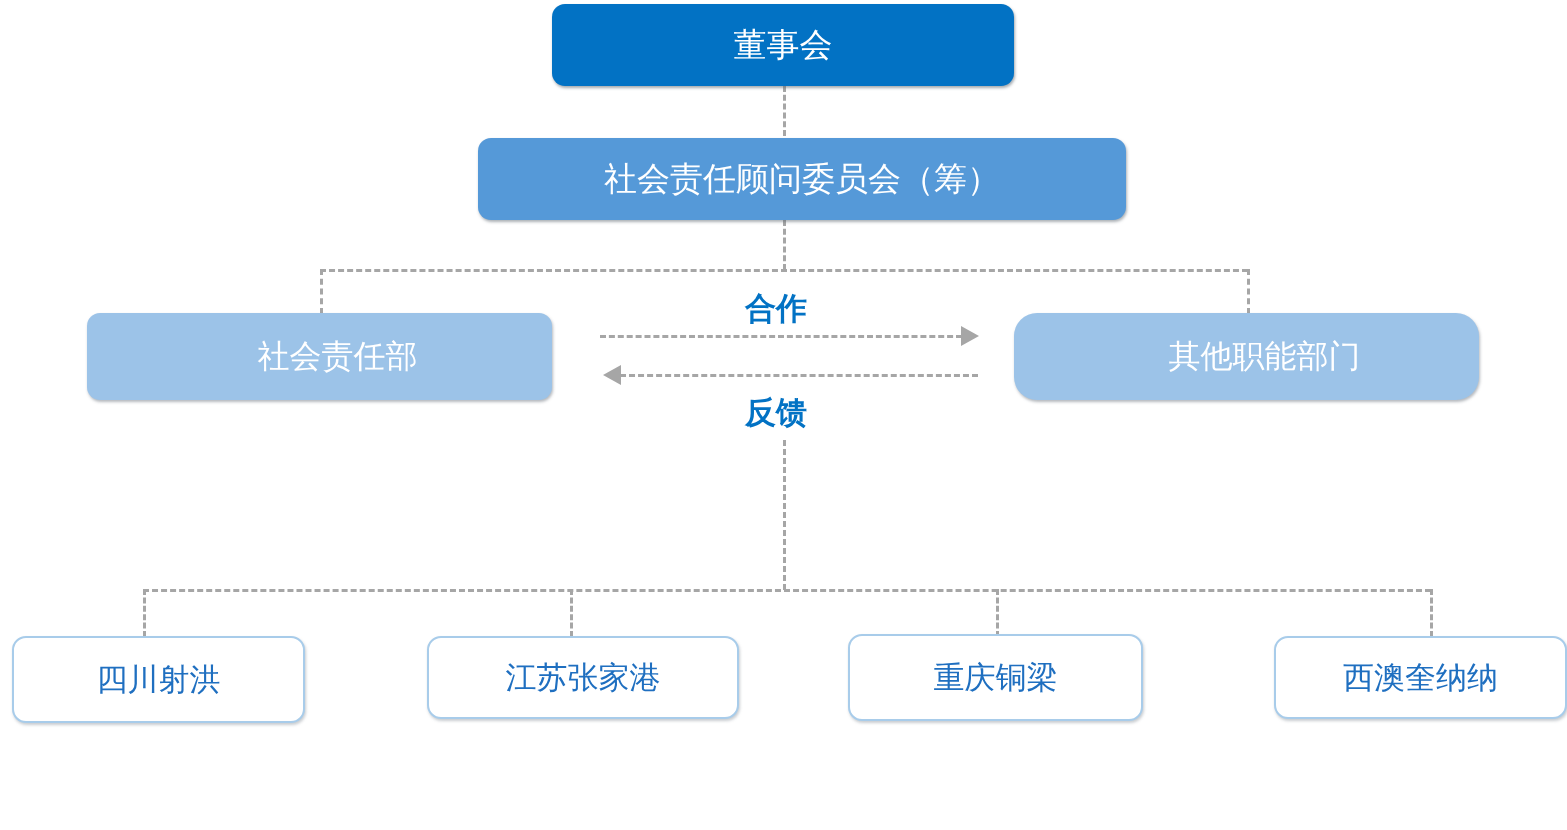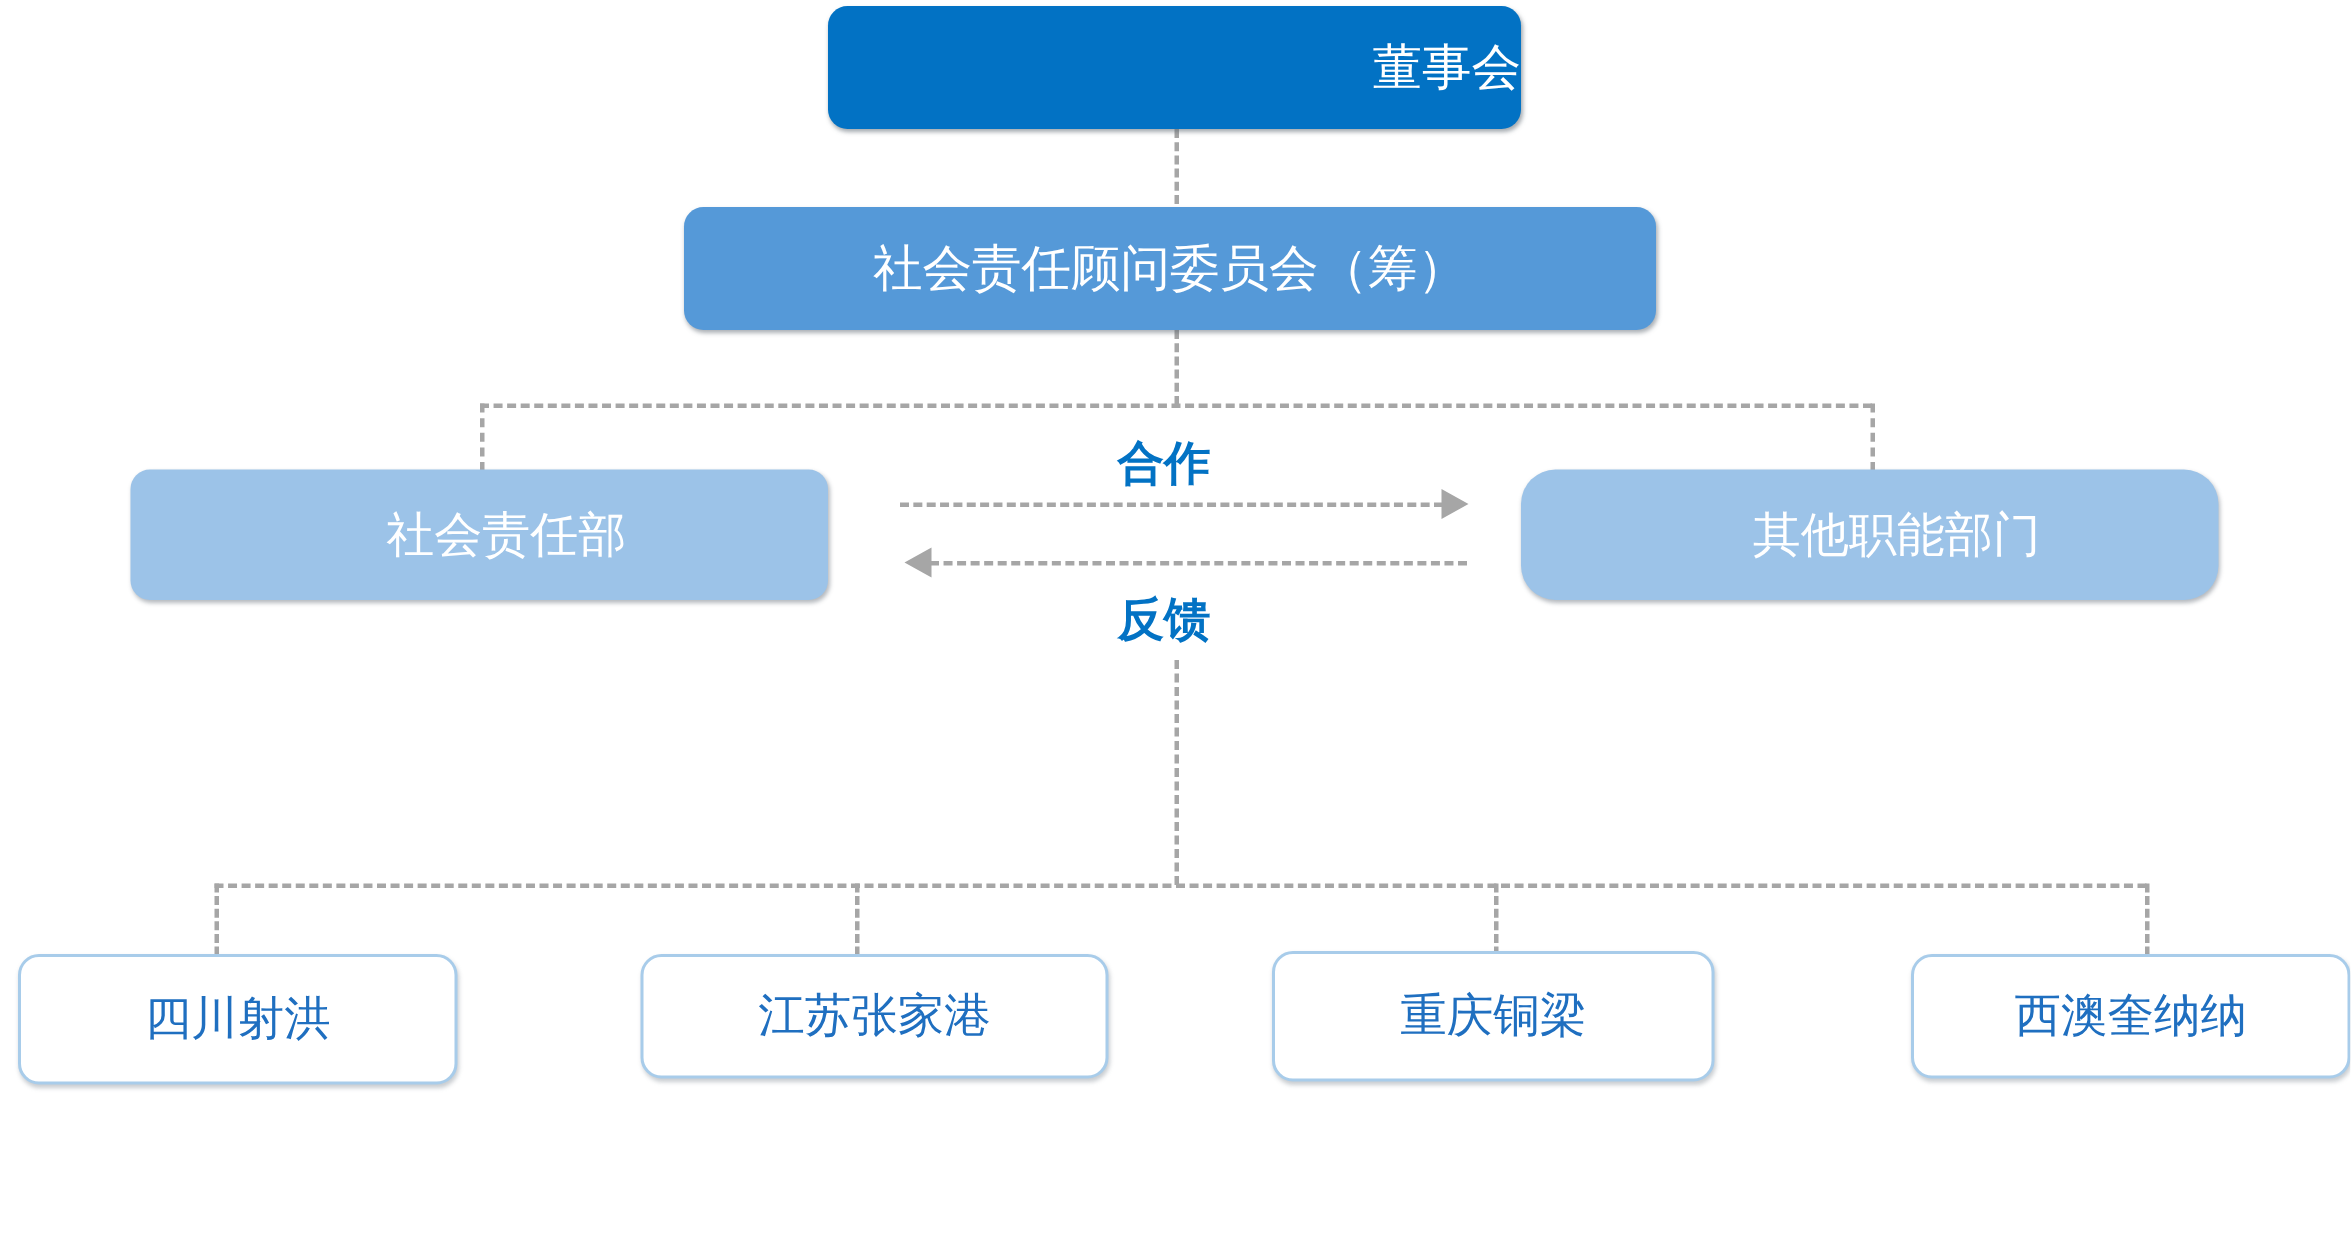--- a/index.html
+++ b/index.html
@@ -29,21 +29,20 @@
     white-space: nowrap;
   }
 
   
   .node.level1 {
     background: #0272C4;
     color: #ffffff;
     font-size: 33px;
     border-radius: 13px;
     box-shadow: 1px 2px 3px rgba(90,100,110,0.55);
-    justify-content: flex-end;
   }
 
   
   .node.level2 {
     background: #5599D8;
     color: #ffffff;
     font-size: 33px;
     border-radius: 13px;
     box-shadow: 1px 2px 3px rgba(90,100,110,0.5);
   }
@@ -137,21 +136,21 @@
   <div class="hline" style="left:143px; top:589px; width:1288px;"></div>
   <div class="vline" style="left:143px; top:589px; height:48px;"></div>
   <div class="vline" style="left:570px; top:589px; height:48px;"></div>
   <div class="vline" style="left:996px; top:589px; height:48px;"></div>
   <div class="vline" style="left:1430px; top:589px; height:48px;"></div>
 
   <div class="node level1" style="left:552px; top:4px; width:462px; height:82px;">
     <span>董事会</span>
   </div>
 
-  <div class="node level2" style="left:456px; top:138px; width:648px; height:82px;">
+  <div class="node level2" style="left:478px; top:138px; width:648px; height:82px;">
     <span>社会责任顾问委员会（筹）</span>
   </div>
 
   <div class="node level3" style="left:87px; top:313px; width:465px; height:87px;">
     <span>社会责任部</span>
   </div>
 
   <div class="node level3" style="left:1014px; top:313px; width:465px; height:87px;border-radius:23px;">
     <span>其他职能部门</span>
   </div>

